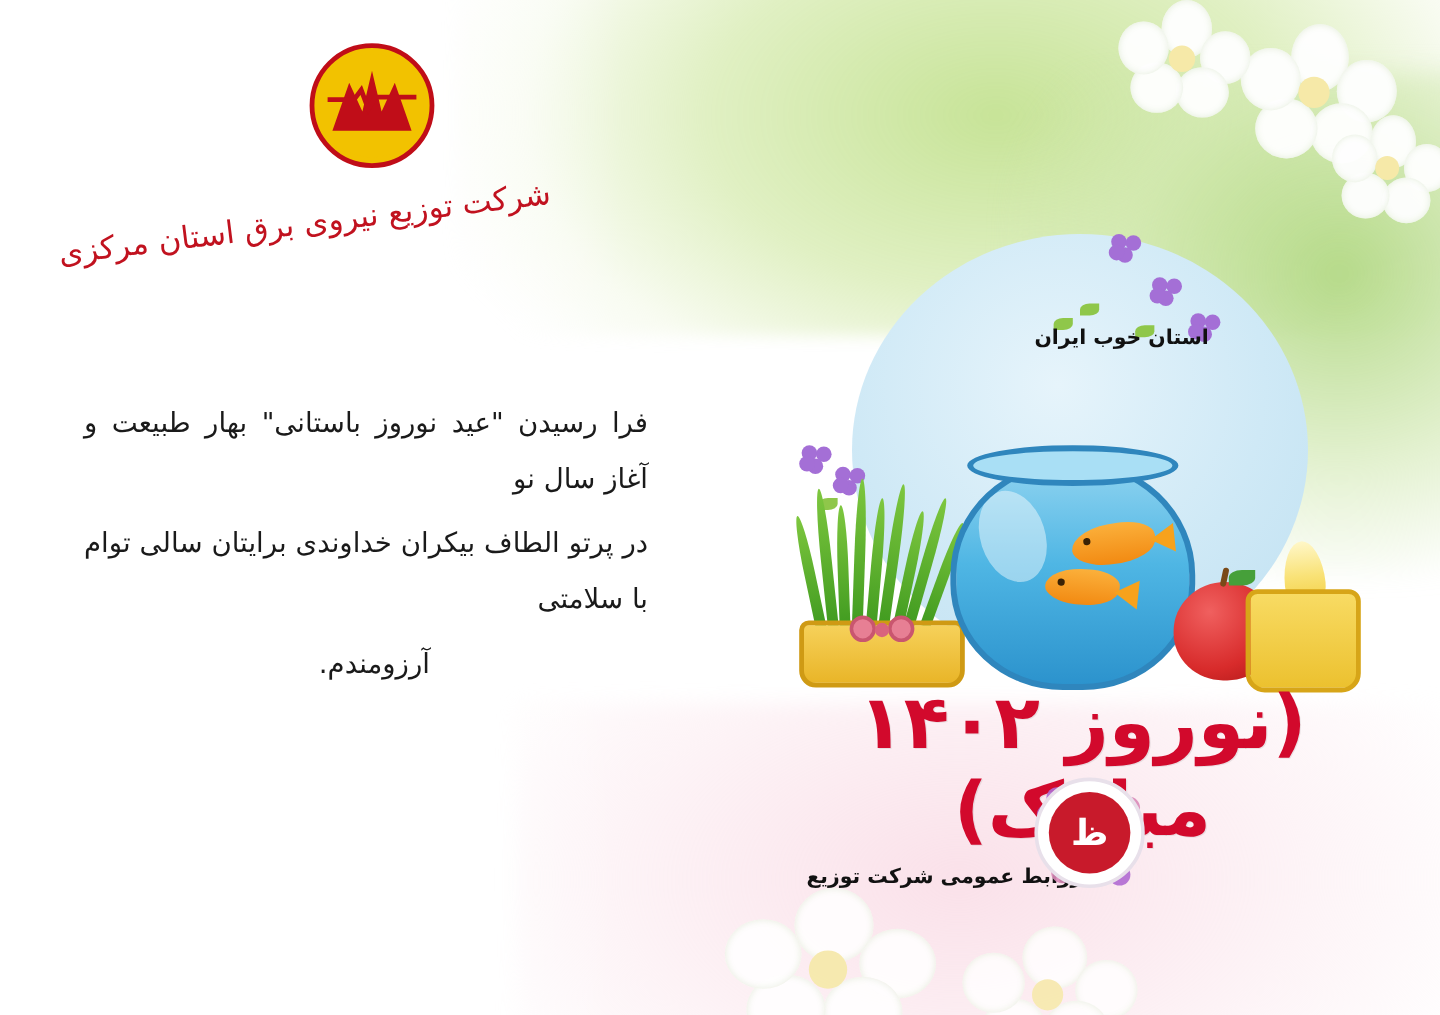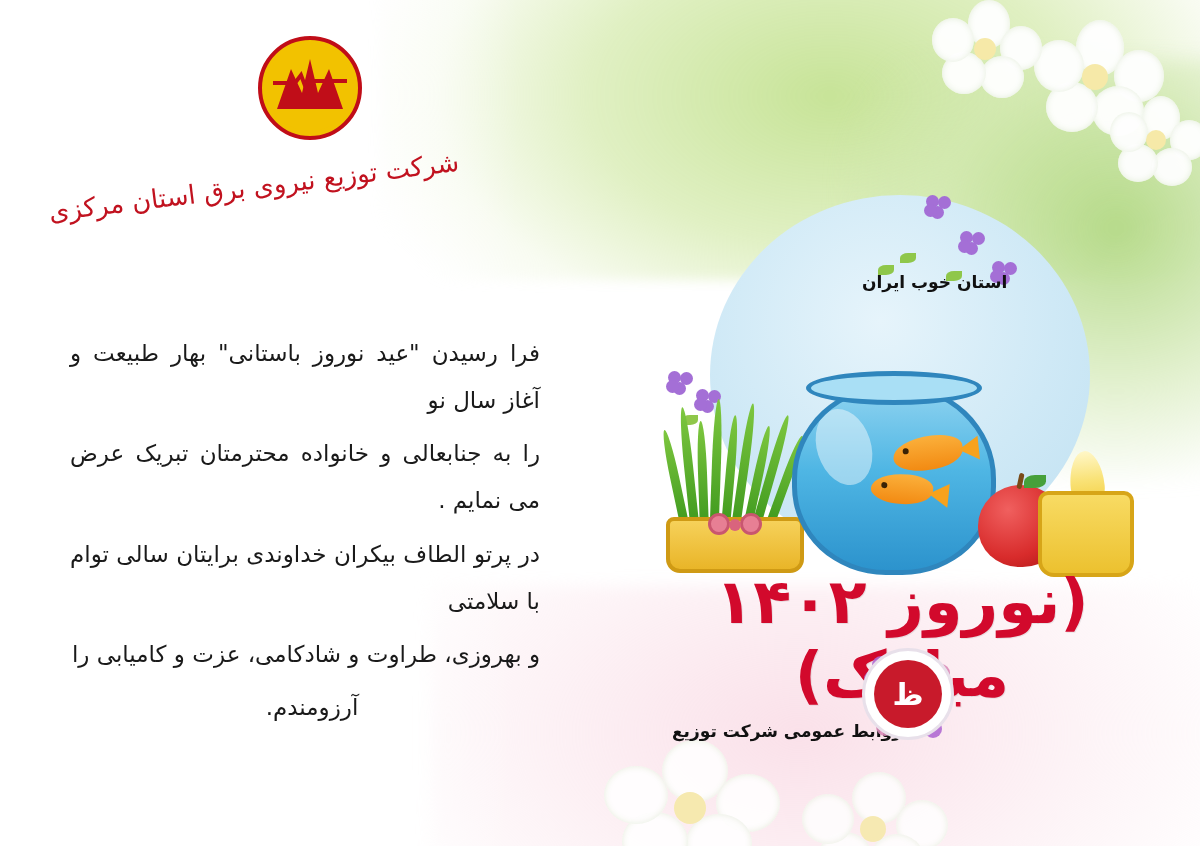--- a/index.html
+++ b/index.html
@@ -494,23 +494,21 @@
           <path d="M6 56 L20 16 L31 40 L39 6 L47 40 L58 16 L72 56 Z" fill="#c00d18"></path>
           <path d="M2 30 L24 30 L30 22 L36 38 L42 28 L76 28" stroke="#c00d18" stroke-width="4" fill="none"></path>
         </svg>
       </div>
     </div>
     <div class="logo-caption">شرکت توزیع نیروی برق استان مرکزی</div>
   </div>
 
   <div class="message">
     <p>فرا رسیدن "عید نوروز باستانی" بهار طبیعت و آغاز سال نو</p>
-    <p>را به جنابعالی و خانواده محترمتان تبریک عرض می نمایم .</p>
     <p>در پرتو الطاف بیکران خداوندی برایتان سالی توام با سلامتی</p>
-    <p>و بهروزی، طراوت و شادکامی، عزت و کامیابی را</p>
     <p style="text-align:center; padding-left:14px;">آرزومندم.</p>
   </div>
 
   <div class="art">
     <div class="disc"></div>
 
     <div class="sprig" style="left:286px; top:10px; width:120px; height:110px;">
       <div class="flower" style="left:0; top:0;">
         <span style="left:0; top:0;"></span>
           <span style="left:12px; top:1px;"></span>

